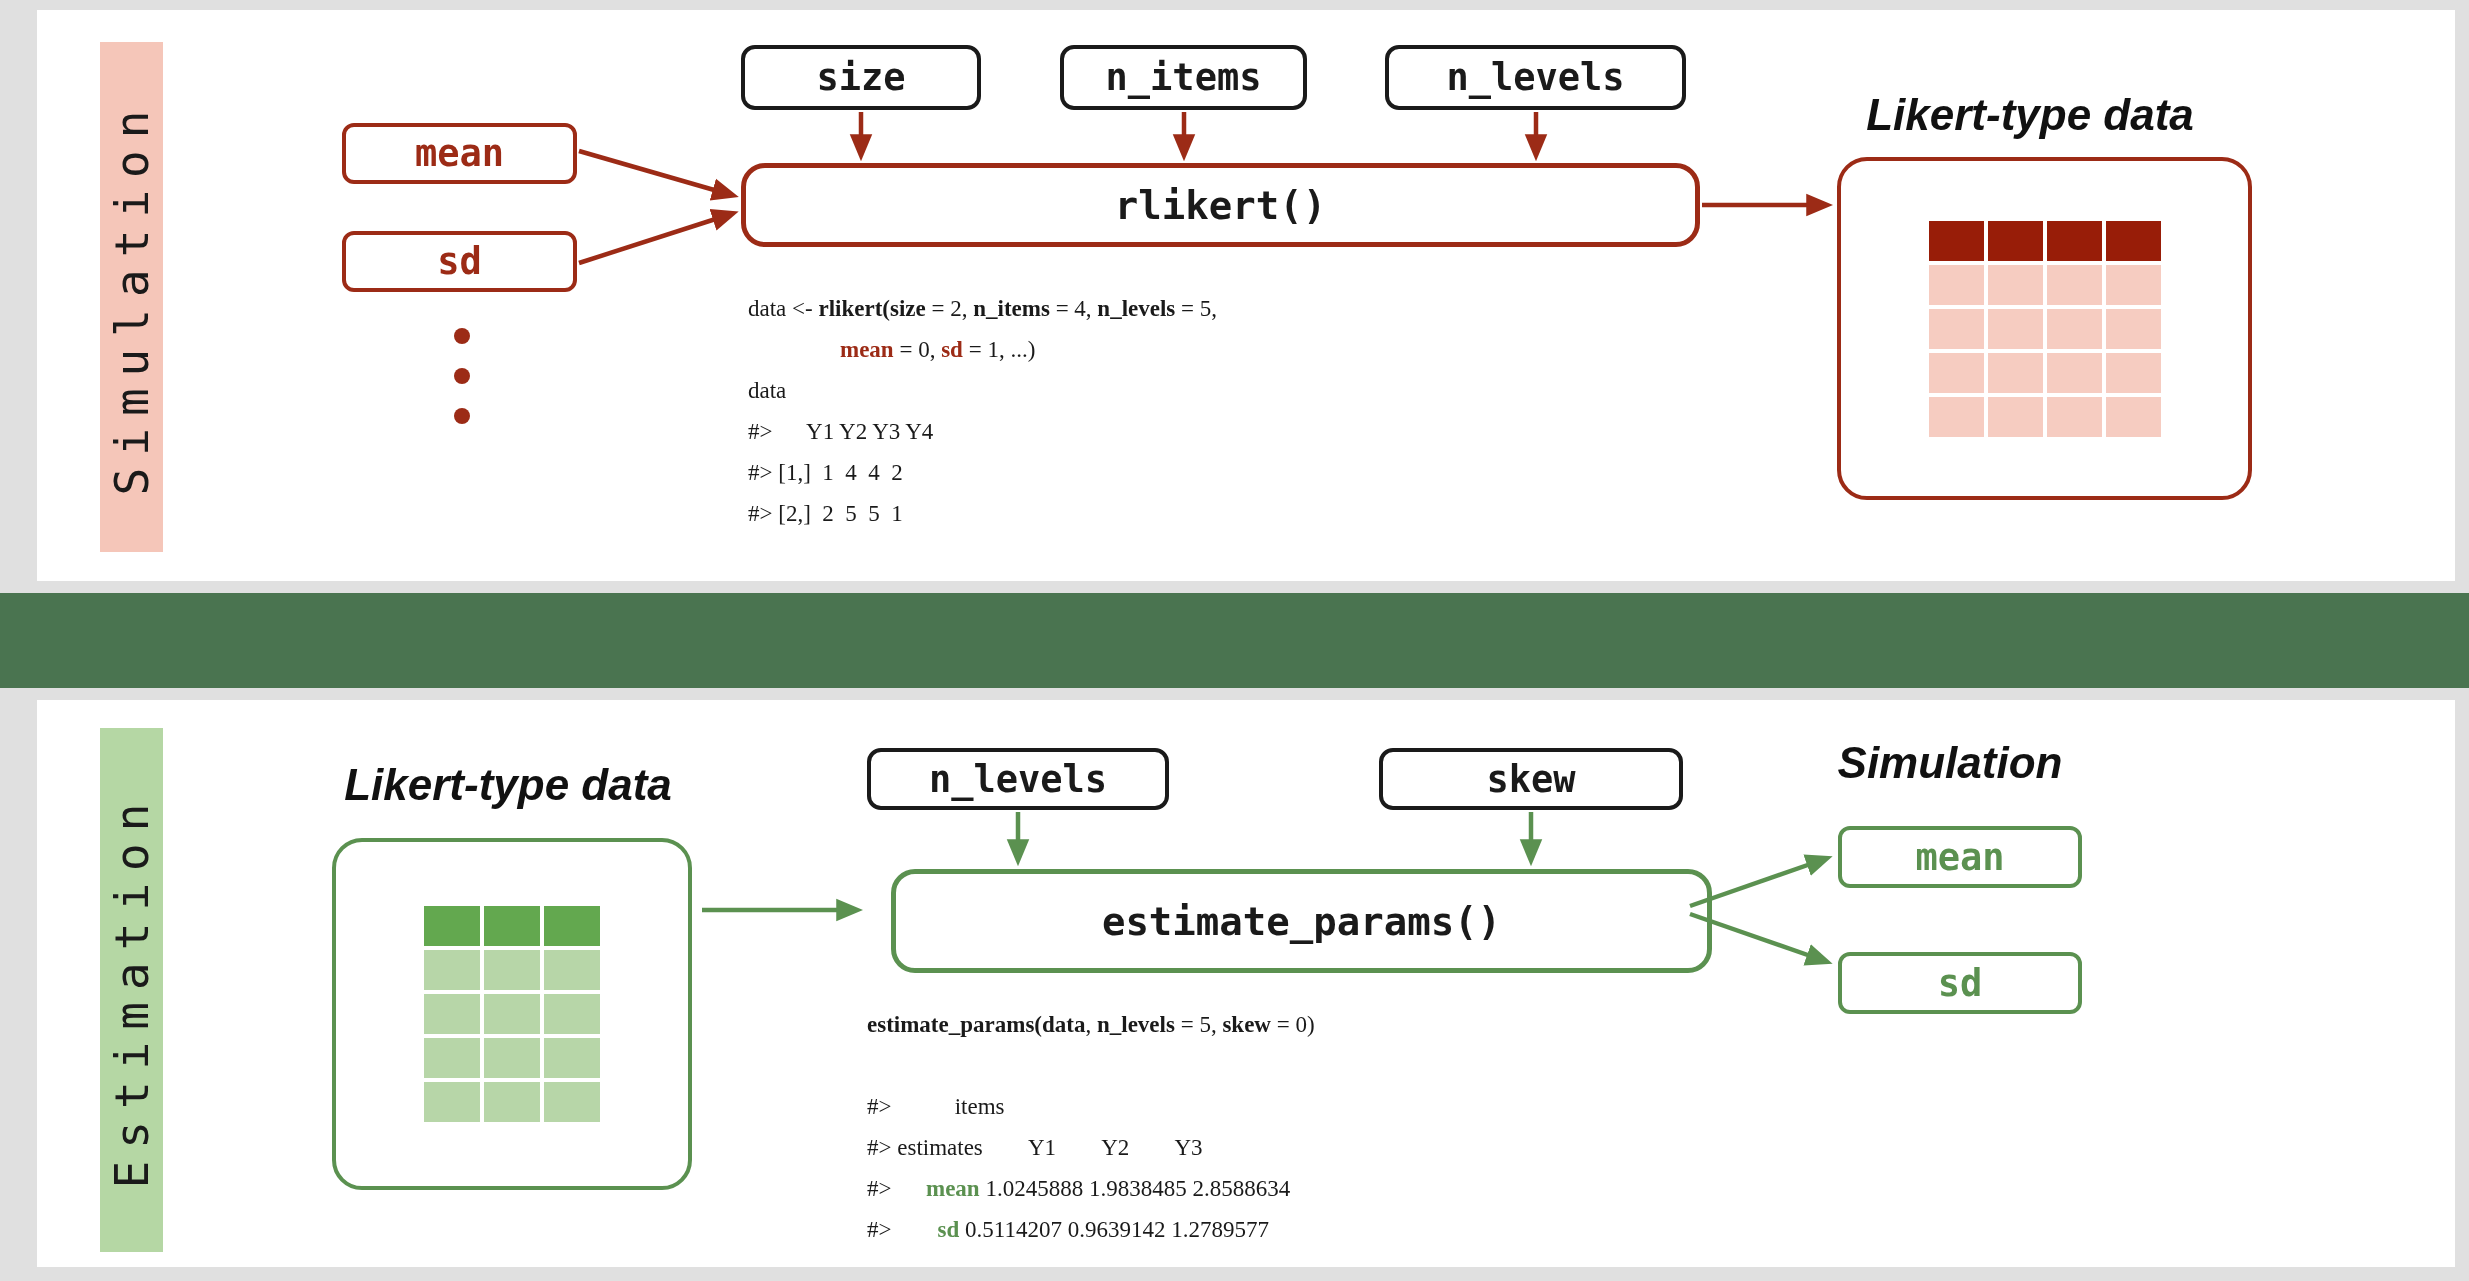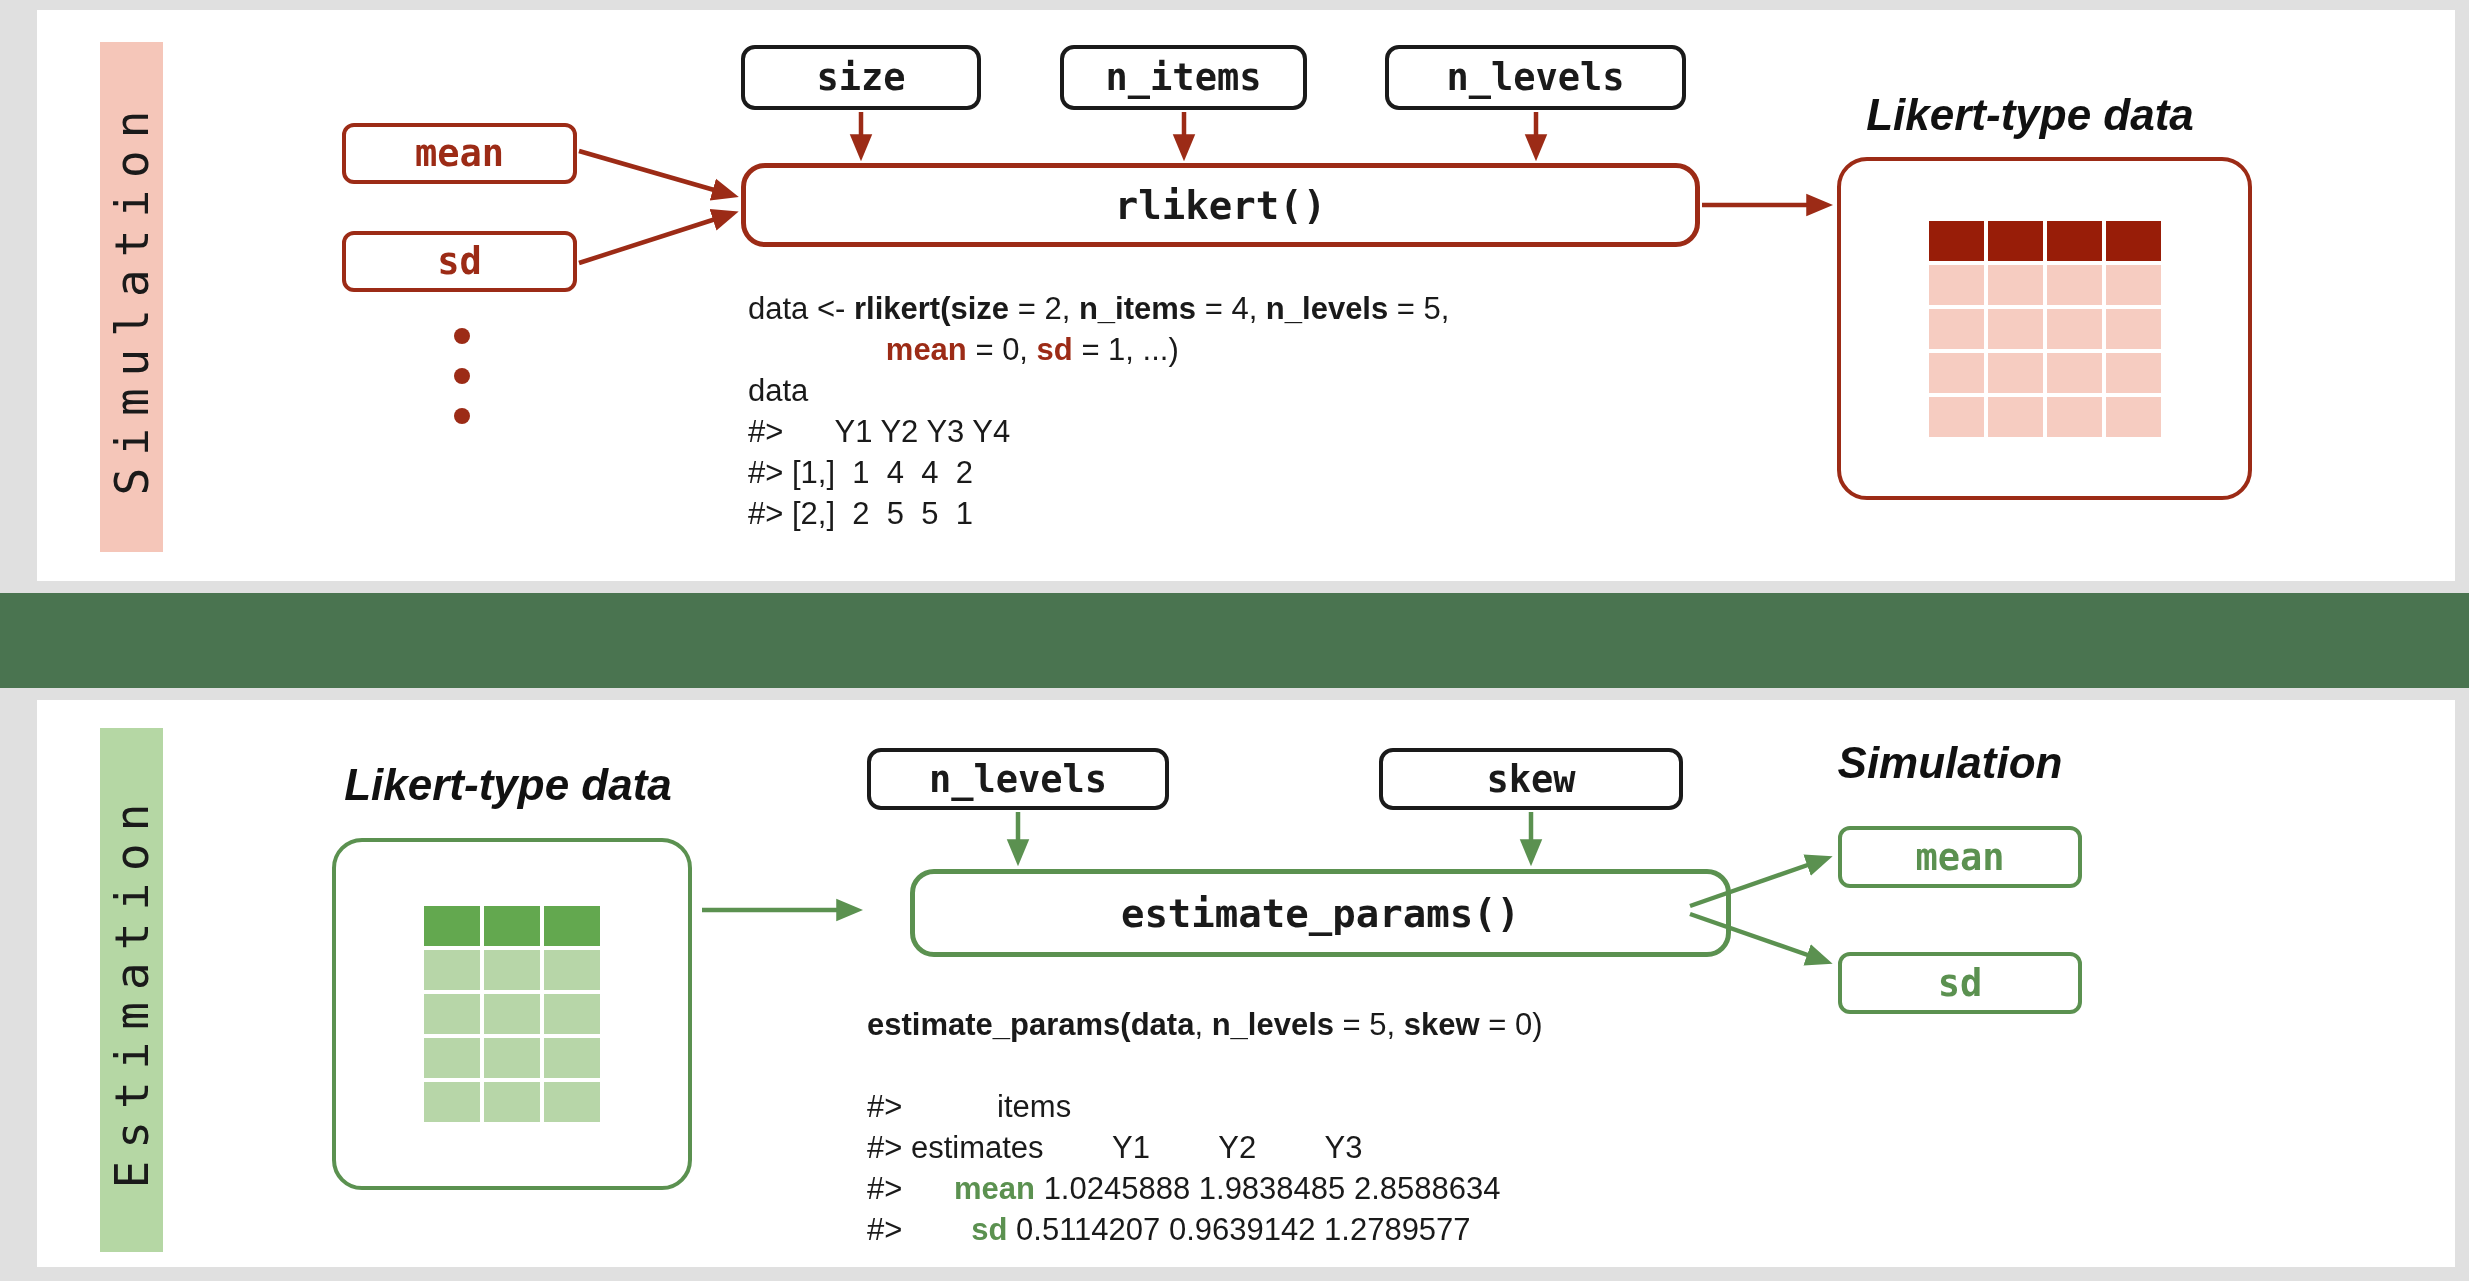--- a/index.html
+++ b/index.html
@@ -33,21 +33,21 @@
   .fnbox.green{border:5px solid var(--accent-green)}
   .databox{position:absolute;background:var(--panel-bg);display:flex;align-items:center;justify-content:center;border-radius:30px}
   .databox.red{border:4px solid var(--accent-red)}
   .databox.green{border:4px solid var(--accent-green)}
   .dtable{display:grid;gap:4px}
   .cell{width:var(--cw);height:var(--ch)}
   .dtable.sim .cell{background:var(--table-red-cell)}
   .dtable.sim .cell.hdr{background:var(--table-red-header)}
   .dtable.est .cell{background:var(--table-green-cell)}
   .dtable.est .cell.hdr{background:var(--table-green-header)}
-  .code{position:absolute;font-family:Liberation Sans, sans-serif;font-size:31px;line-height:41px;color:var(--ink);white-space:pre}
+  .code{position:absolute;font-family:Liberation Serif, serif;font-size:23px;line-height:41px;color:var(--ink);white-space:pre}
   .s-b{font-weight:bold}
   .s-red{font-weight:bold;color:var(--accent-red)}
   .s-green{font-weight:bold;color:var(--accent-green)}
   .dot{position:absolute;width:16px;height:16px;border-radius:50%;background:var(--accent-red)}
   svg.overlay{position:absolute;inset:0;pointer-events:none}
   .ln-red{stroke:var(--accent-red);fill:none;stroke-width:4.5}
   .ln-green{stroke:var(--accent-green);fill:none;stroke-width:4.5}
   .mh-red{fill:var(--accent-red)}
   .mh-green{fill:var(--accent-green)}
 </style>
@@ -149,21 +149,21 @@
       </div>
   </div>
 
   <div class="box argbox" style="left:867px;top:748px;width:302px;height:62px">
     <span>n_levels</span>
   </div>
   <div class="box argbox" style="left:1379px;top:748px;width:304px;height:62px">
     <span>skew</span>
   </div>
 
-  <div class="box fnbox green" style="left:910px;top:869px;width:821px;height:88px">
+  <div class="box fnbox green" style="left:891px;top:869px;width:821px;height:104px">
     <span>estimate_params()</span>
   </div>
 
   <h2 class="title" style="left:1800px;top:738px;width:300px">Simulation</h2>
 
   <div class="box parambox green" style="left:1838px;top:826px;width:244px;height:62px">
     <span>mean</span>
   </div>
   <div class="box parambox green" style="left:1838px;top:952px;width:244px;height:62px">
     <span>sd</span>

